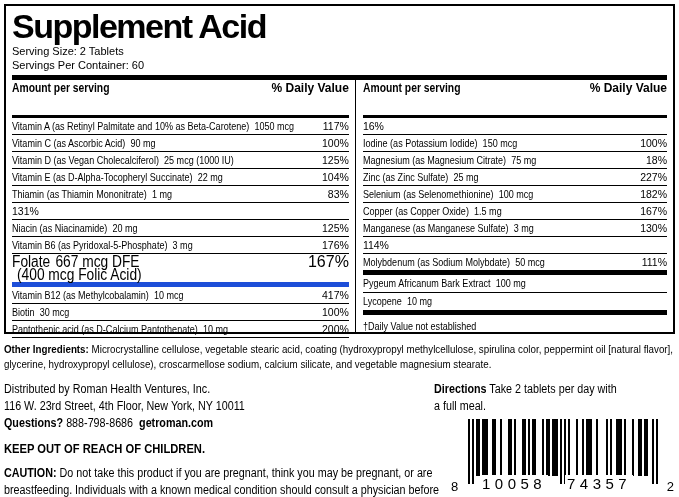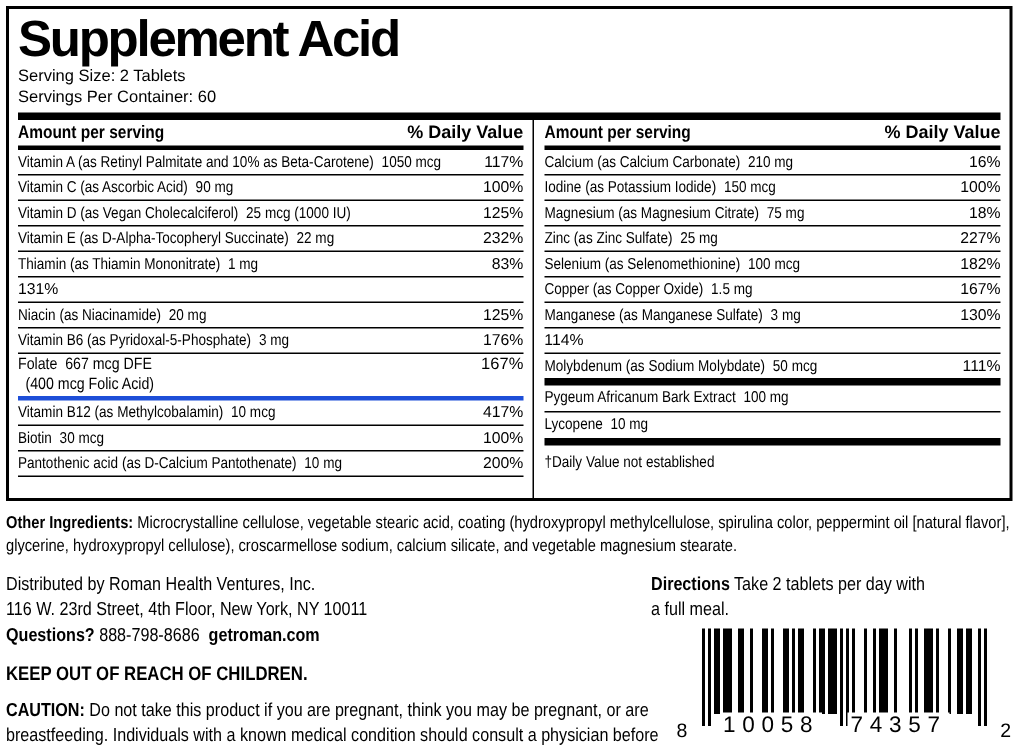--- a/index.html
+++ b/index.html
@@ -17,31 +17,31 @@
     line-height:36px; white-space:nowrap;
   }
   .serv { font-size:11px; line-height:14px; }
   .thickbar { height:5px; background:#000; margin-top:3px; }
   .cols { display:flex; align-items:stretch; height:252px; }
   .col-left  { width:52.5%; box-sizing:border-box; border-right:1.5px solid #000; padding-right:6px; }
   .col-right { flex:1; box-sizing:border-box; padding-left:7px; }
   .colhead {
     display:flex; justify-content:space-between; align-items:baseline;
     font-weight:bold; font-size:12px; line-height:16px;
-    border-bottom:3px solid #000; padding-bottom:1px;
+    border-bottom:3px solid #000; padding-bottom:19px;
   }
   .cond { display:inline-block; transform:scaleX(0.86); transform-origin:0 50%; white-space:nowrap; }
   .row {
     display:flex; justify-content:space-between; align-items:baseline;
     border-bottom:1px solid #000; height:16px; line-height:16px; font-size:10.5px;
   }
   .row .nmw { flex:1 1 auto; min-width:0; overflow:visible; }
   .amt { margin-left:6px; }
   .dv { flex:0 0 auto; }
-  .row2 { border-bottom:3px solid #1d4ed8; height:28px; font-size:11px; }
+  .row2 { border-bottom:5px solid #1d4ed8; height:28px; font-size:16px; }
   .row2 .l1 { display:flex; justify-content:space-between; align-items:baseline; height:14px; line-height:15px; }
   .row2 .l2 { height:13px; line-height:13px; padding-left:5px; }
   .bar5 { height:5px; background:#000; }
   .footnote { font-size:10.5px; line-height:14px; padding-top:4px; }
   .other {
     position:absolute; left:4px; top:342px; width:671px; font-size:11.5px; line-height:15px;
   }
   .other .inner { width:788px; transform:scaleX(0.851); transform-origin:0 0; }
   b.inl { font-weight:bold; }
   .bottom { position:absolute; left:4px; top:381px; width:671px; display:flex; }
@@ -85,21 +85,21 @@
       <div class="row">
         <span class="nmw"><span class="cond"><span>Vitamin C (as Ascorbic Acid)</span><span class="amt">90 mg</span></span></span>
         <span class="dv">100%</span>
       </div>
       <div class="row">
         <span class="nmw"><span class="cond"><span>Vitamin D (as Vegan Cholecalciferol)</span><span class="amt">25 mcg (1000 IU)</span></span></span>
         <span class="dv">125%</span>
       </div>
       <div class="row">
         <span class="nmw"><span class="cond"><span>Vitamin E (as D-Alpha-Tocopheryl Succinate)</span><span class="amt">22 mg</span></span></span>
-        <span class="dv">232%</span>
+        <span class="dv">104%</span>
       </div>
       <div class="row">
         <span class="nmw"><span class="cond"><span>Thiamin (as Thiamin Mononitrate)</span><span class="amt">1 mg</span></span></span>
         <span class="dv">83%</span>
       </div>
       <div class="row">
         <span class="dv">131%</span>
       </div>
       <div class="row">
         <span class="nmw"><span class="cond"><span>Niacin (as Niacinamide)</span><span class="amt">20 mg</span></span></span>
@@ -130,21 +130,20 @@
       </div>
     </div>
 
     <div class="col-right">
       <div class="colhead">
         <span class="cond">Amount per serving</span>
         <span>% Daily Value</span>
       </div>
 
       <div class="row">
-        <span class="nmw"><span class="cond"><span>Calcium (as Calcium Carbonate)</span><span class="amt">210 mg</span></span></span>
         <span class="dv">16%</span>
       </div>
       <div class="row">
         <span class="nmw"><span class="cond"><span>Iodine (as Potassium Iodide)</span><span class="amt">150 mcg</span></span></span>
         <span class="dv">100%</span>
       </div>
       <div class="row">
         <span class="nmw"><span class="cond"><span>Magnesium (as Magnesium Citrate)</span><span class="amt">75 mg</span></span></span>
         <span class="dv">18%</span>
       </div>

